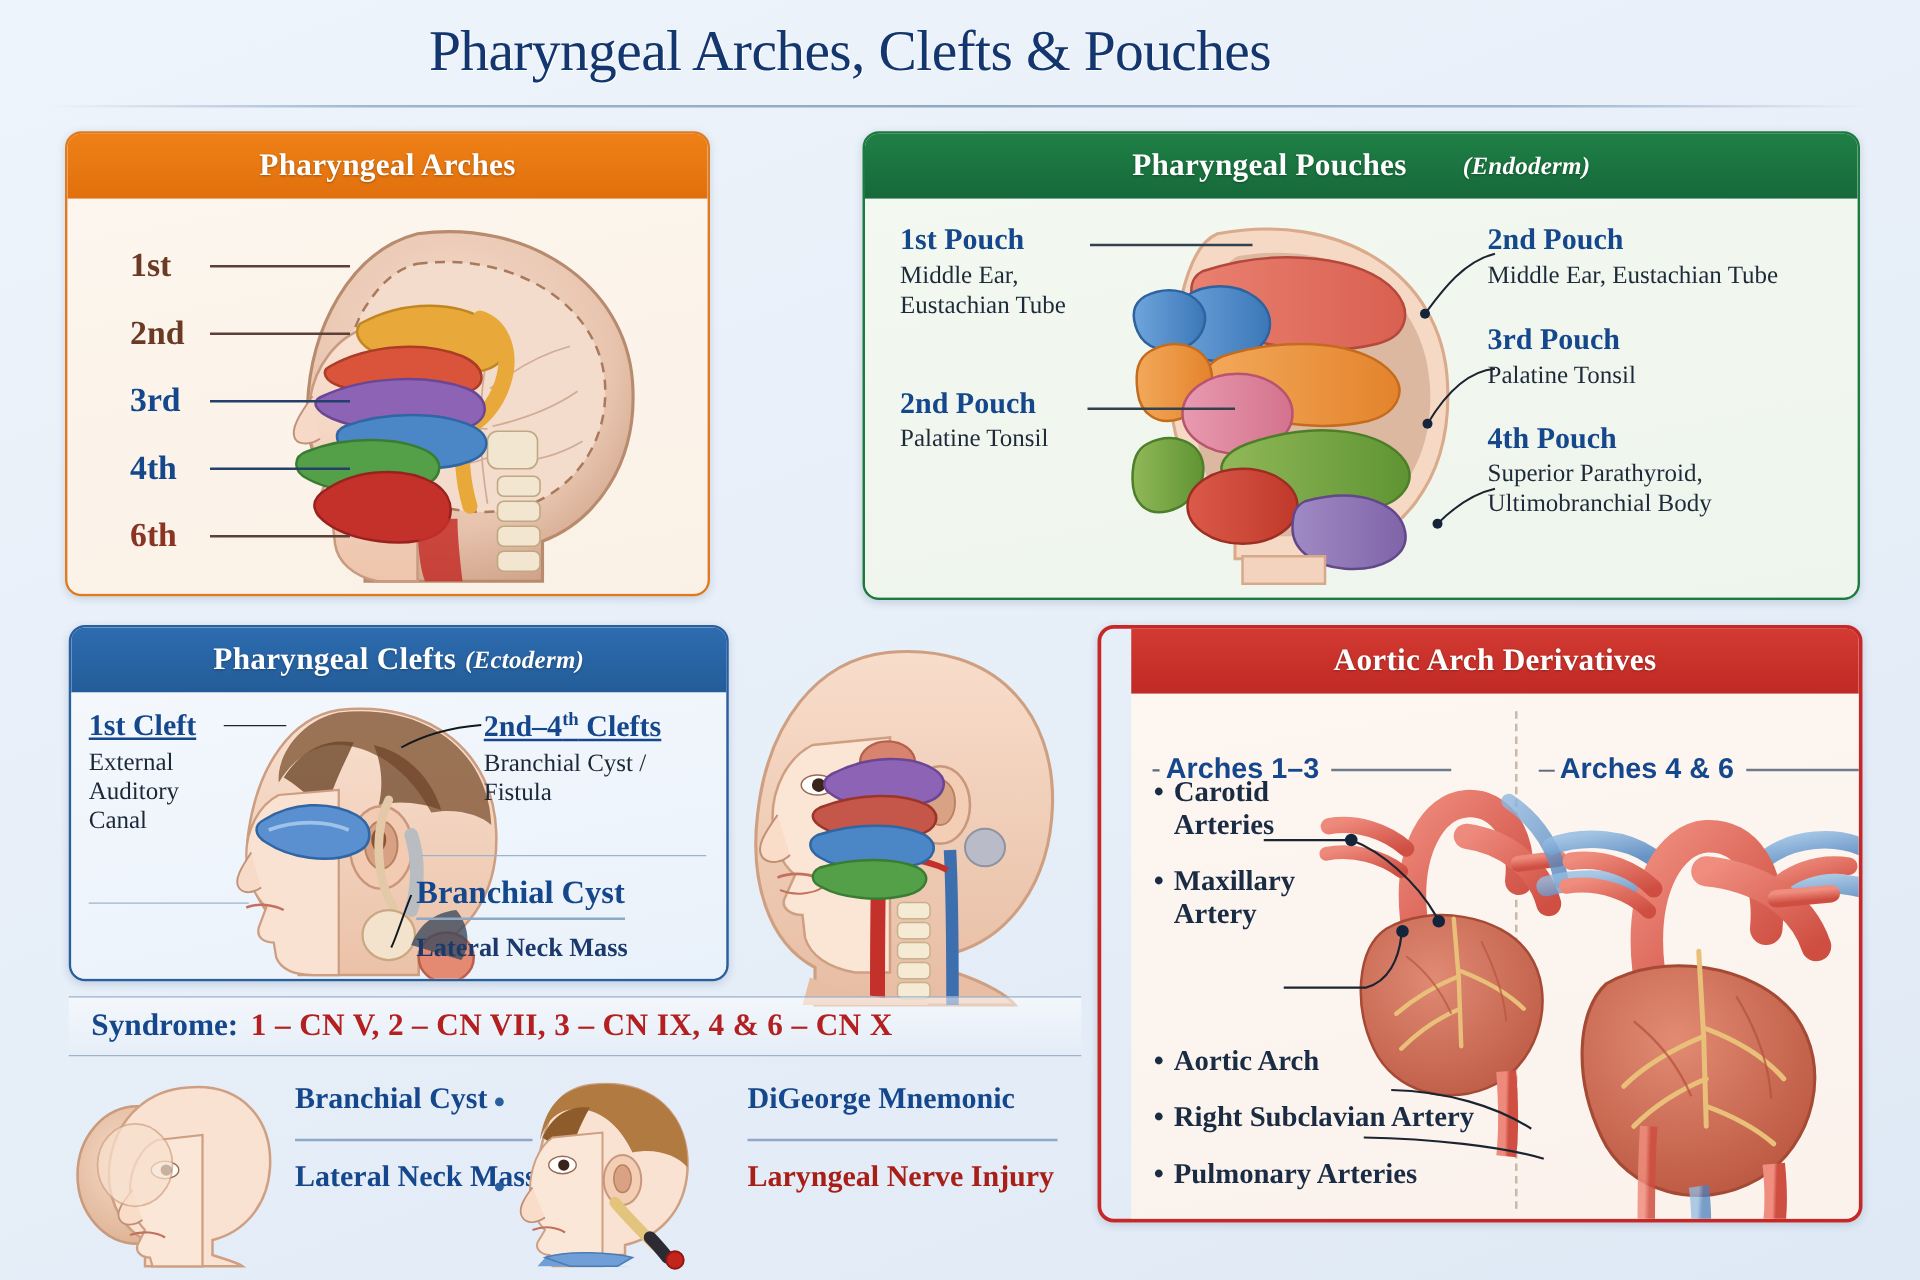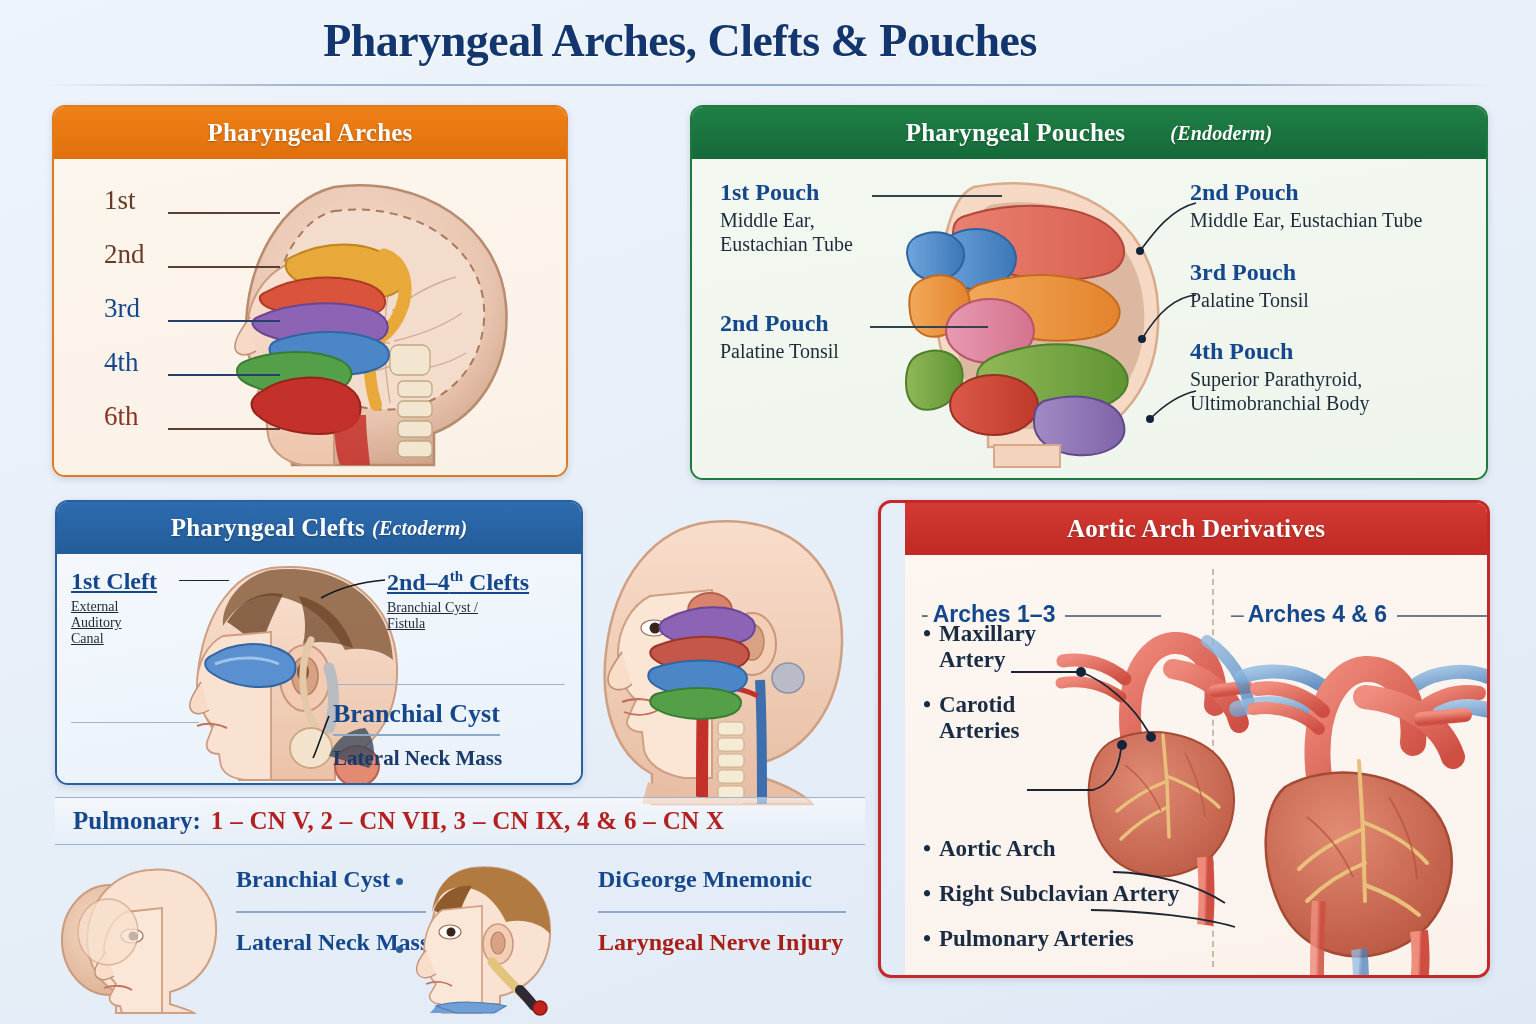--- a/index.html
+++ b/index.html
@@ -15,21 +15,21 @@
     position: relative;
     width: 1536px; height: 1024px;
     background: linear-gradient(160deg,#eef4fb 0%,#e9f0f9 35%,#e4edf7 70%,#dfe9f5 100%);
   }
 
   
   #title {
     position: absolute; left: 0; top: 14px; width: 1360px;
     text-align: center;
     font-family: "Liberation Serif", serif;
-    font-weight: bold;
+    font-weight: normal;
     font-size: 46px;
     letter-spacing: -0.5px;
     color: #14366e;
     text-shadow: 1px 1px 0 rgba(255,255,255,.8);
   }
   #title-rule {
     position: absolute; left: 40px; top: 84px; width: 1456px; height: 2px;
     background: linear-gradient(to right,rgba(160,180,205,0) 0%,#9fb4cd 18%,#8fa8c6 50%,#9fb4cd 82%,rgba(160,180,205,0) 100%);
   }
 
@@ -76,24 +76,24 @@
   #panel-aortic .panel-head { background: linear-gradient(180deg,#d23a32 0%,#c02a24 100%); }
   #panel-aortic .panel-body { background: linear-gradient(170deg,#fdf6f1 0%,#fbf2ec 100%); }
 
   
   #arch-labels {
     position: absolute; left: 14px; top: 26px; width: 140px;
   }
   .arch-label {
     position: relative;
     font-family: "Liberation Serif", serif;
-    font-weight: normal;
+    font-weight: bold;
     font-size: 27px;
     height: 54px;
-    display: flex; 
+    display: flex; align-items: center;
     padding-left: 36px;
   }
   .arch-label .leader {
     position: absolute; left: 100px; top: 50%; width: 112px; height: 1.6px;
     background: #5b4038;
   }
   .arch-label.navy .leader { background: #25406b; }
 
   #arch-figure { position: absolute; left: 130px; top: 6px; width: 380px; height: 310px; }
 
@@ -121,21 +121,21 @@
   #cleft-left  { left: 14px; top: 14px; width: 160px; }
   #cleft-right { left: 330px; top: 14px; width: 190px; }
   #cleft-cyst  { left: 276px; top: 145px; width: 248px; }
   .cleft-title {
     font-family: "Liberation Serif", serif;
     font-weight: bold; font-size: 24px; color: #15478c; white-space: nowrap; text-decoration: underline;
   }
   .cleft-title .sup { font-size: 15px; vertical-align: super; }
   .cleft-desc {
     font-family: "Liberation Serif", serif;
-    font-size: 14px; color: #1b2838; line-height: 1.15; margin-top: 4px; text-decoration: underline;
+    font-size: 20px; color: #1b2838; line-height: 1.15; margin-top: 4px;
   }
   #cyst-title {
     font-family: "Liberation Serif", serif;
     font-weight: bold; font-size: 26px; color: #15478c;
     border-bottom: 2px solid #8fa8c6; padding-bottom: 5px; display: inline-block;
   }
   #cyst-sub {
     font-family: "Liberation Serif", serif;
     font-weight: bold; font-size: 21px; color: #1b3a6b; margin-top: 10px;
   }
@@ -548,21 +548,21 @@
       <path d="M64 182 C92 174 124 174 142 182 C154 188 150 200 134 204 C110 210 80 206 66 198
                C56 194 56 186 64 182 Z" fill="#53a049" stroke="#3a7d32" stroke-width="2"></path>
 
       <ellipse cx="196" cy="166" rx="16" ry="15" fill="#b9bcc8" stroke="#8e93a0" stroke-width="1.6"></ellipse>
 
       <path d="M56 270 C80 280 110 288 150 290 L150 292 L50 292 Z" fill="#e7bda3"></path>
     </svg>
   </div>
 
   <div id="mnemonic">
-    <span class="mn-key">Pulmonary:</span>
+    <span class="mn-key">Syndrome:</span>
     <span class="mn-val">1 – CN V,  2 – CN VII,  3 – CN IX,  4 &amp; 6 – CN X</span>
   </div>
 
   <div class="vignette" id="vign-1">
     <div class="vign-figure">
       <svg width="172" height="155" viewBox="0 0 172 155">
         <defs>
           <radialGradient id="lump" cx="40%" cy="40%" r="65%">
             <stop offset="0%" stop-color="#f6dbc8"></stop>
               <stop offset="100%" stop-color="#ddb193"></stop>
@@ -743,24 +743,24 @@
             <path d="M166 196 C182 222 192 250 194 278"></path>
           </g>
 
           <path d="M196 330 C198 350 198 368 196 380" stroke="url(#art2)" stroke-width="18" fill="none"></path>
           <path d="M136 348 C138 362 138 372 138 380" stroke="url(#ven2)" stroke-width="16" fill="none" opacity=".75"></path>
           <path d="M96 300 C94 330 94 358 94 380" stroke="url(#art2)" stroke-width="14" fill="none" opacity=".85"></path>
         </svg>
       </div>
 
       <div id="aortic-bullets">
+        <div class="a-bullet">Carotid
+Arteries</div>
         <div class="a-bullet">Maxillary
 Artery</div>
-        <div class="a-bullet">Carotid
-Arteries</div>
         <div class="a-bullet" style="margin-top:92px">Aortic Arch</div>
         <div class="a-bullet">Right Subclavian Artery</div>
         <div class="a-bullet">Pulmonary Arteries</div>
         <div class="a-bullet">Ductus Arteriosus</div>
       </div>
 
       <svg style="position:absolute;left:0;top:0;pointer-events:none" width="612" height="420">
         <path d="M106 117 L172 117" stroke="#1b2430" stroke-width="1.8" fill="none"></path>
         <circle cx="176" cy="117" r="5" fill="#14243c"></circle>
         <path d="M122 235 L188 235 C206 230 214 212 216 194" stroke="#1b2430" stroke-width="1.8" fill="none"></path>

